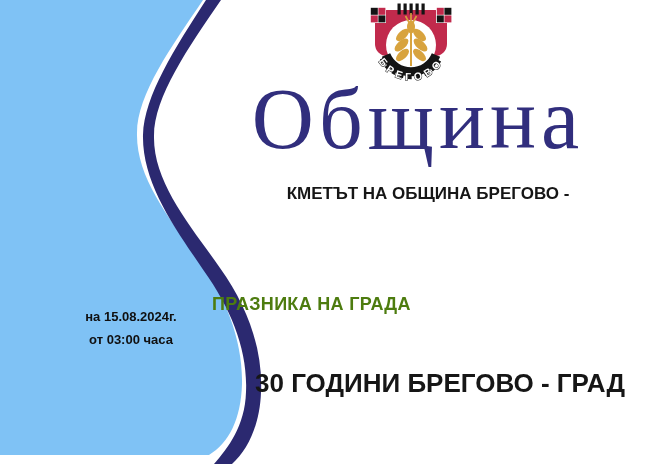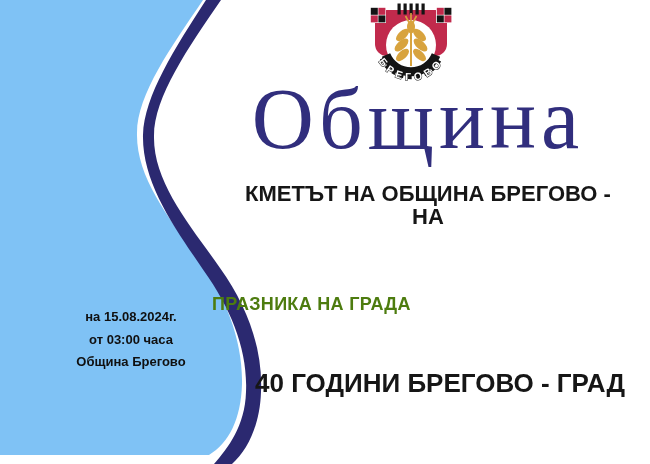--- a/index.html
+++ b/index.html
@@ -9,21 +9,21 @@
   }
   .shape-layer{position:absolute;left:0;top:0;width:650px;height:464px;}
   .logo{position:absolute;left:369px;top:2px;width:84px;height:88px;}
   .title{
     position:absolute;left:208px;top:76px;width:420px;text-align:center;
     font-family:"Liberation Serif",serif;font-size:86px;line-height:1;
     letter-spacing:5px;color:#312E7D;white-space:nowrap;
   }
   .invite-block{
     position:absolute;left:218px;top:182px;width:420px;text-align:center;
-    font-size:22px;font-weight:bold;line-height:23px;color:#161616;
+    font-size:17px;font-weight:bold;line-height:23px;color:#161616;
   }
   .event-line{
     position:absolute;left:212px;top:294px;width:420px;text-align:left;
     font-size:18px;font-weight:bold;color:#4d7c0f;letter-spacing:0.3px;
   }
   .headline{
     position:absolute;left:230px;top:368px;width:420px;text-align:center;
     font-size:26px;font-weight:bold;color:#161616;white-space:nowrap;
   }
   .details{
@@ -107,26 +107,24 @@
     </defs>
     <text class="emblem-caption" font-family="Liberation Sans, sans-serif" font-size="10.5" fill="#ffffff" stroke="#141414" stroke-width="1" style="paint-order:stroke;" text-anchor="middle">
       <textPath href="#captionArc" startOffset="50%">БРЕГОВО</textPath>
     </text>
   </svg>
 
   <div class="title">Община</div>
 
   <div class="invite-block">
     <div>КМЕТЪТ НА ОБЩИНА БРЕГОВО -</div>
-    <div>НА</div>
   </div>
 
   <div class="event-line">ПРАЗНИКА НА ГРАДА</div>
 
-  <div class="headline">40 ГОДИНИ БРЕГОВО - ГРАД</div>
+  <div class="headline">30 ГОДИНИ БРЕГОВО - ГРАД</div>
 
   <div class="details">
     <div>на 15.08.2024г.</div>
     <div>от 03:00 часа</div>
-    <div>Община Брегово</div>
   </div>
 
 </div>
 
 </body></html>

